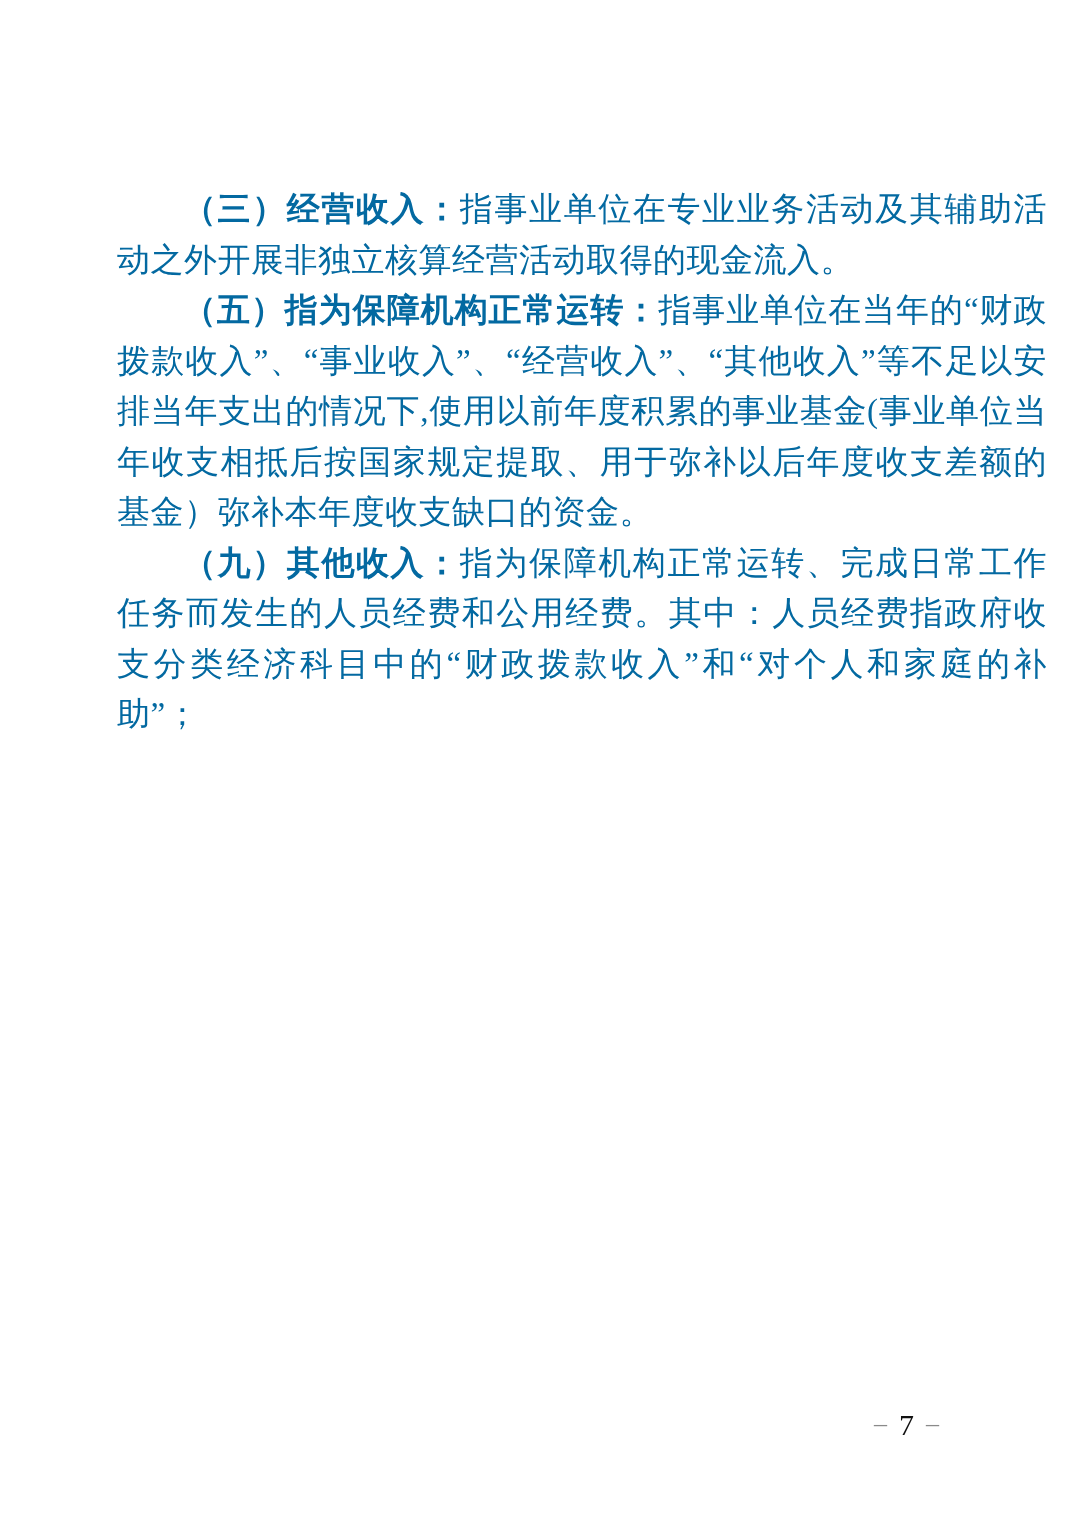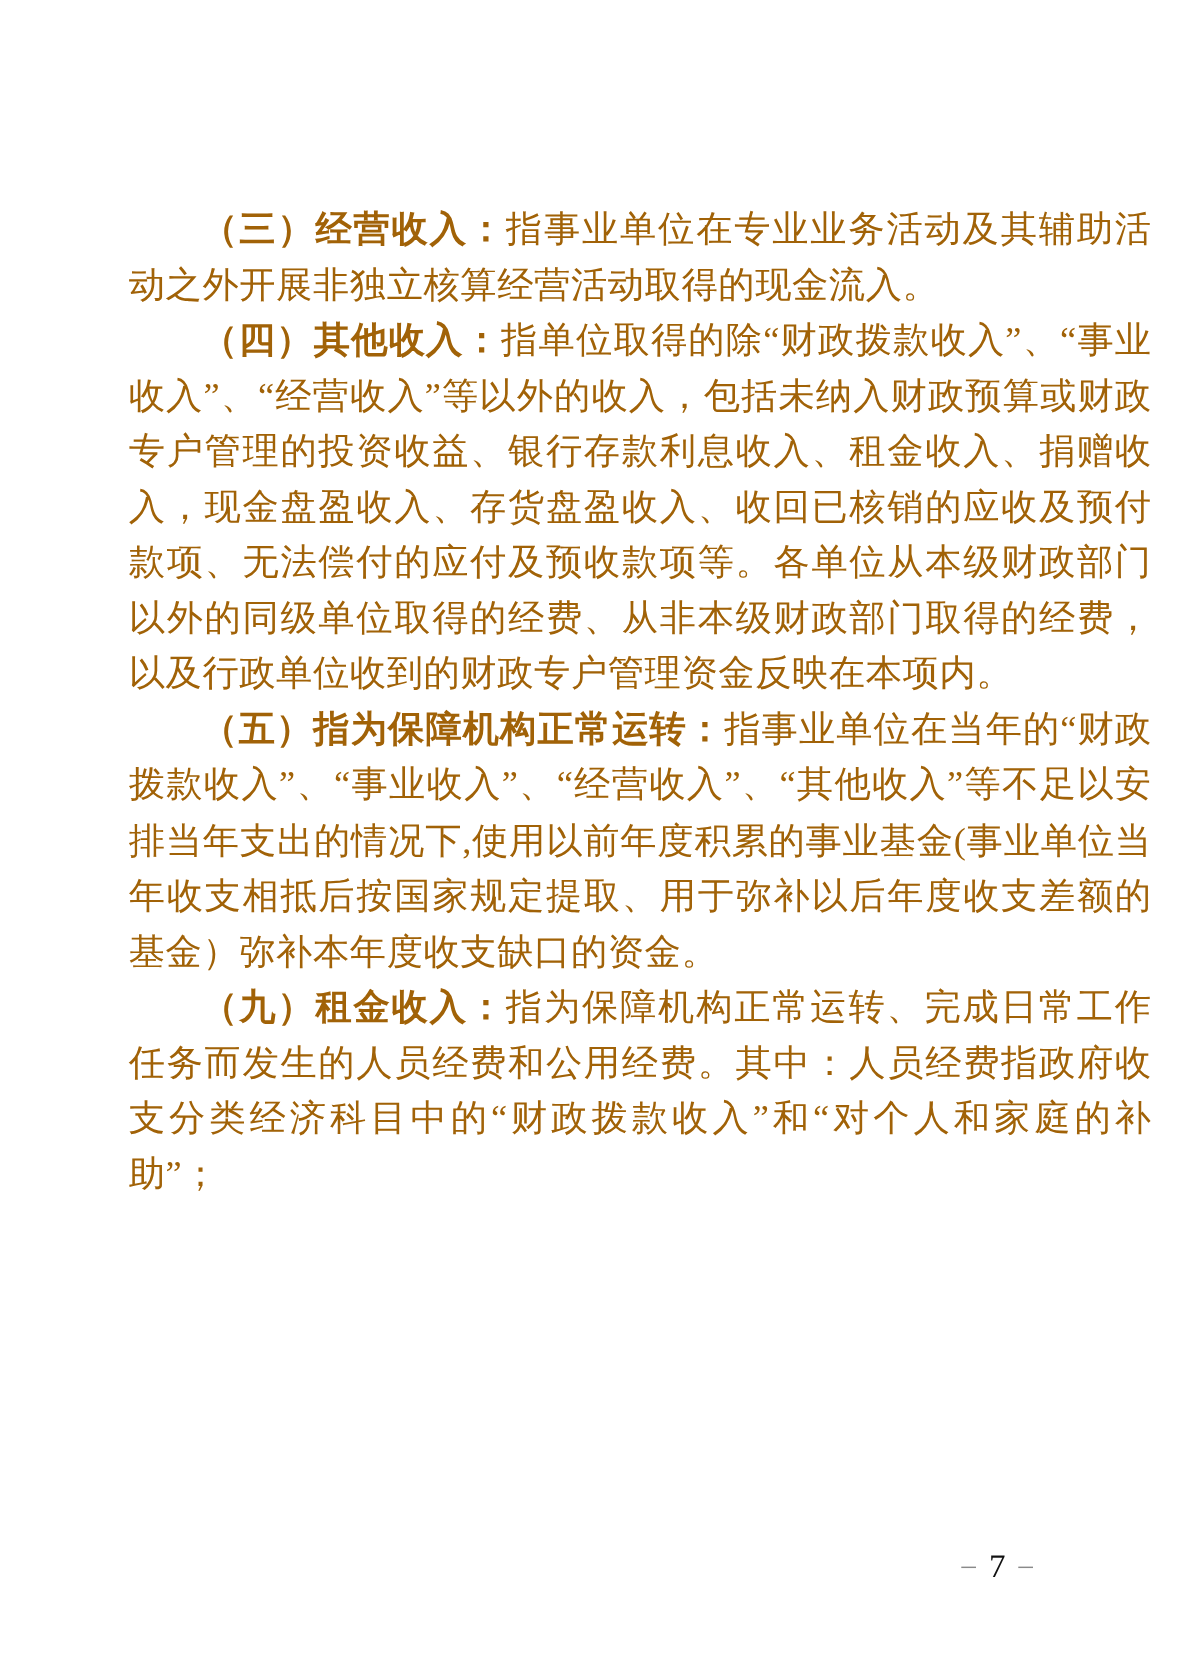--- a/index.html
+++ b/index.html
@@ -19,21 +19,21 @@
     position: absolute;
     left: 117px;
     top: 184px;
     width: 930px;
   }
   p.para {
     margin: 0;
     padding: 0;
     font-size: 33px;
     line-height: 50.5px;
-    color: #a16207;
+    color: #0369a1;
     text-indent: 2em;
     text-align: justify;
     text-justify: inter-character;
     word-break: break-all;
     letter-spacing: 0.5px;
   }
   p.para .term {
     font-weight: bold;
   }
   .footer {
@@ -56,28 +56,27 @@
 </style>
 </head>
 <body>
 
 <div class="page">
 
   <div class="content">
 
     <p class="para"><span class="term">（三）经营收入：</span><span>指事业单位在专业业务活动及其辅助活动之外开展非独立核算经营活动取得的现金流入。</span></p>
 
-    <p class="para"><span class="term">（四）其他收入：</span><span>指单位取得的除“财政拨款收入”、“事业收入”、“经营收入”等以外的收入，包括未纳入财政预算或财政专户管理的投资收益、银行存款利息收入、租金收入、捐赠收入，现金盘盈收入、存货盘盈收入、收回已核销的应收及预付款项、无法偿付的应付及预收款项等。各单位从本级财政部门以外的同级单位取得的经费、从非本级财政部门取得的经费，以及行政单位收到的财政专户管理资金反映在本项内。</span></p>
 
     <p class="para"><span class="term">（五）指为保障机构正常运转：</span><span>指事业单位在当年的“财政拨款收入”、“事业收入”、“经营收入”、“其他收入”等不足以安排当年支出的情况下,使用以前年度积累的事业基金(事业单位当年收支相抵后按国家规定提取、用于弥补以后年度收支差额的基金）弥补本年度收支缺口的资金。</span></p>
 
 
 
 
-    <p class="para"><span class="term">（九）租金收入：</span><span>指为保障机构正常运转、完成日常工作任务而发生的人员经费和公用经费。其中：人员经费指政府收支分类经济科目中的“财政拨款收入”和“对个人和家庭的补助”；</span></p>
+    <p class="para"><span class="term">（九）其他收入：</span><span>指为保障机构正常运转、完成日常工作任务而发生的人员经费和公用经费。其中：人员经费指政府收支分类经济科目中的“财政拨款收入”和“对个人和家庭的补助”；</span></p>
 
   </div>
 
   <div class="footer">
     <span class="dash">–</span><span class="num">7</span><span class="dash">–</span>
   </div>
 
 </div>
 
 </body></html>

